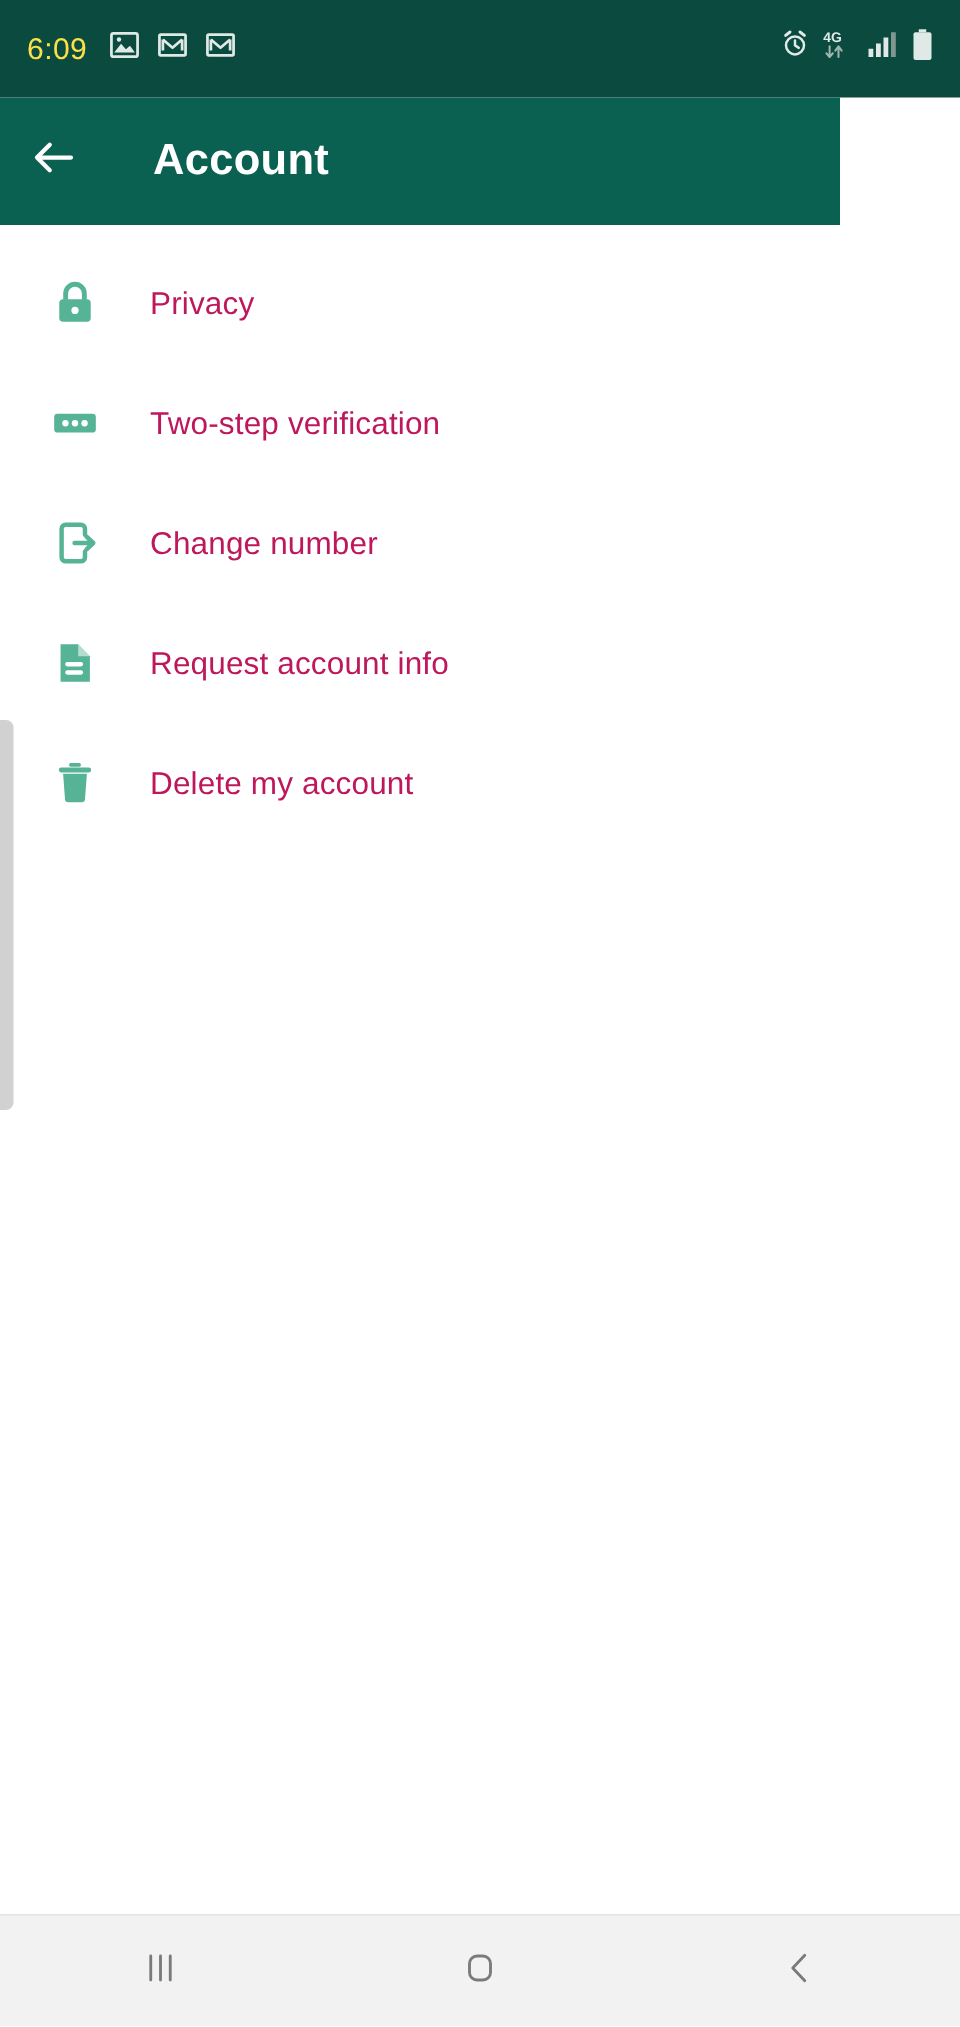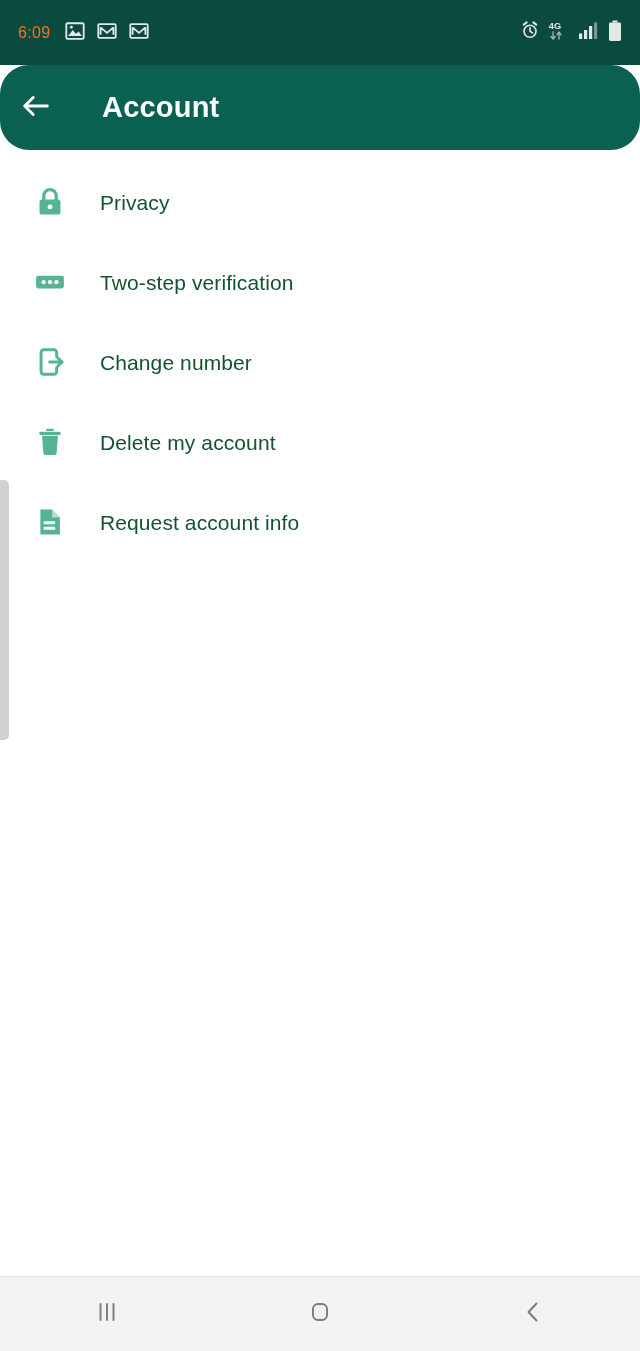--- a/index.html
+++ b/index.html
@@ -23,34 +23,34 @@
     position:absolute; top:0; left:0;
     width:640px; height:65px;
     background:#0a4a3f;
     display:flex; align-items:center;
     padding:0 18px;
   }
   #status-left { display:flex; align-items:center; gap:10px; flex:0 0 auto; }
   #status-right { display:flex; align-items:flex-start; gap:8px; margin-left:auto; }
 
   .clock {
-    color:#f97316;
-    font-size:16px;
+    color:#fde047;
+    font-size:20px;
     letter-spacing:.3px;
     line-height:1;
     padding-right:4px;
   }
   .sicon { display:block; }
 
   
   #toolbar {
     position:absolute; top:65px; left:0;
-    width:640px; height:85px;
+    width:560px; height:85px;
     background:#0b6151;
-    display:flex; align-items:center;border-radius:29px;
+    display:flex; align-items:center;
   }
   #back-button {
     width:72px; height:85px;
     display:flex; align-items:center; justify-content:center;
     cursor:pointer;
   }
   #toolbar-title {
     color:#ffffff;
     font-size:29px;
     font-weight:bold;
@@ -73,21 +73,21 @@
     cursor:pointer;
     background:#ffffff;
   }
   .item-icon {
     width:100px;
     min-width:100px;
     display:flex; align-items:center; justify-content:center;
   }
   .item-label {
     font-size:21px;
-    color:#14532d;
+    color:#be185d;
     letter-spacing:.1px;
     line-height:1;
   }
 
   
   #scroll-indicator {
     position:absolute;
     left:0; top:330px;
     width:9px; height:260px;
     background:#c9c9c9;
@@ -226,40 +226,40 @@
                      M16.7 8.1 V5.3 a1.9 1.9 0 0 0 -1.9 -1.9" fill="none" stroke="#56b396" stroke-width="2.1" stroke-linecap="round" stroke-linejoin="round"></path>
             <path d="M11.8 12 H20.4 M17.4 9 L20.6 12 L17.4 15" fill="none" stroke="#56b396" stroke-width="2.1" stroke-linecap="round" stroke-linejoin="round"></path>
           </svg>
         </div>
         <div class="item-label">Change number</div>
       </div>
 
       <div class="list-item">
         <div class="item-icon">
           <svg width="34" height="34" viewBox="0 0 24 24">
-            <rect x="9.2" y="2.6" width="5.6" height="1.7" rx=".8" fill="#56b396"></rect>
-            <rect x="4.4" y="4.7" width="15.2" height="2.3" rx="1.1" fill="#56b396"></rect>
-            <path d="M6.4 7.6 h11.2 l-.9 12.1 a1.5 1.5 0 0 1 -1.5 1.4 H8.8 a1.5 1.5 0 0 1 -1.5 -1.4 Z" fill="#56b396"></path>
-          </svg>
-        </div>
-        <div class="item-label">Delete my account</div>
-      </div>
-
-      <div class="list-item">
-        <div class="item-icon">
-          <svg width="34" height="34" viewBox="0 0 24 24">
             <path d="M5.2 3.2 h8.3 L19 8.8 V20.8 H5.2 Z" fill="#56b396"></path>
             <path d="M13.5 3.2 V8.8 H19" fill="#ffffff" opacity=".55"></path>
             <rect x="7.4" y="11.5" width="8.4" height="2.1" rx="1" fill="#ffffff"></rect>
             <rect x="7.4" y="15.4" width="8.4" height="2.1" rx="1" fill="#ffffff"></rect>
           </svg>
         </div>
         <div class="item-label">Request account info</div>
       </div>
 
+      <div class="list-item">
+        <div class="item-icon">
+          <svg width="34" height="34" viewBox="0 0 24 24">
+            <rect x="9.2" y="2.6" width="5.6" height="1.7" rx=".8" fill="#56b396"></rect>
+            <rect x="4.4" y="4.7" width="15.2" height="2.3" rx="1.1" fill="#56b396"></rect>
+            <path d="M6.4 7.6 h11.2 l-.9 12.1 a1.5 1.5 0 0 1 -1.5 1.4 H8.8 a1.5 1.5 0 0 1 -1.5 -1.4 Z" fill="#56b396"></path>
+          </svg>
+        </div>
+        <div class="item-label">Delete my account</div>
+      </div>
+
     </div>
   </div>
 
   <div id="nav-bar">
     <div class="nav-button">
       <span>
         <svg width="26" height="26" viewBox="0 0 26 26">
           <path d="M6.5 5 V21 M13 5 V21 M19.5 5 V21" fill="none" stroke="#7a7a7a" stroke-width="1.9" stroke-linecap="round"></path>
         </svg>
       </span>

